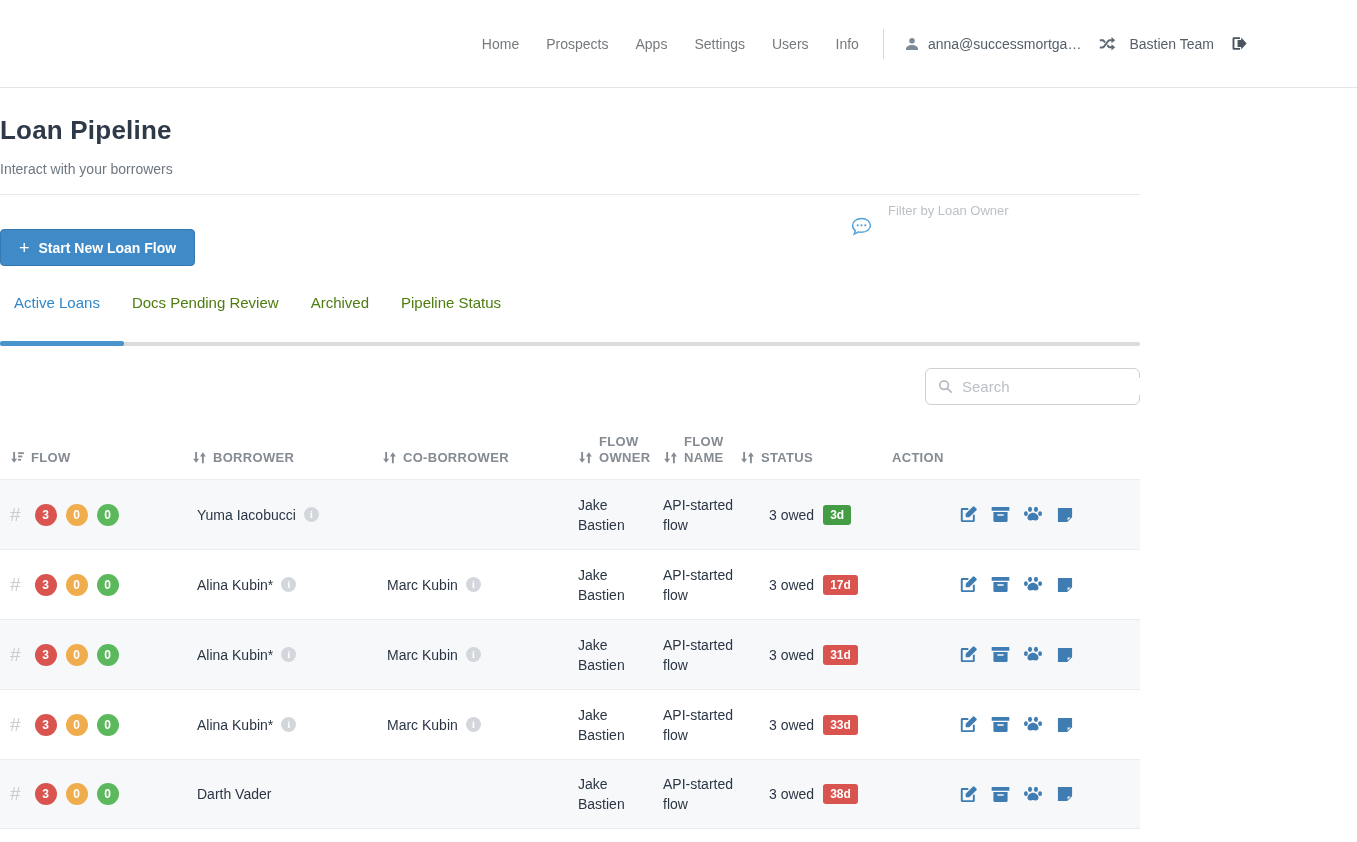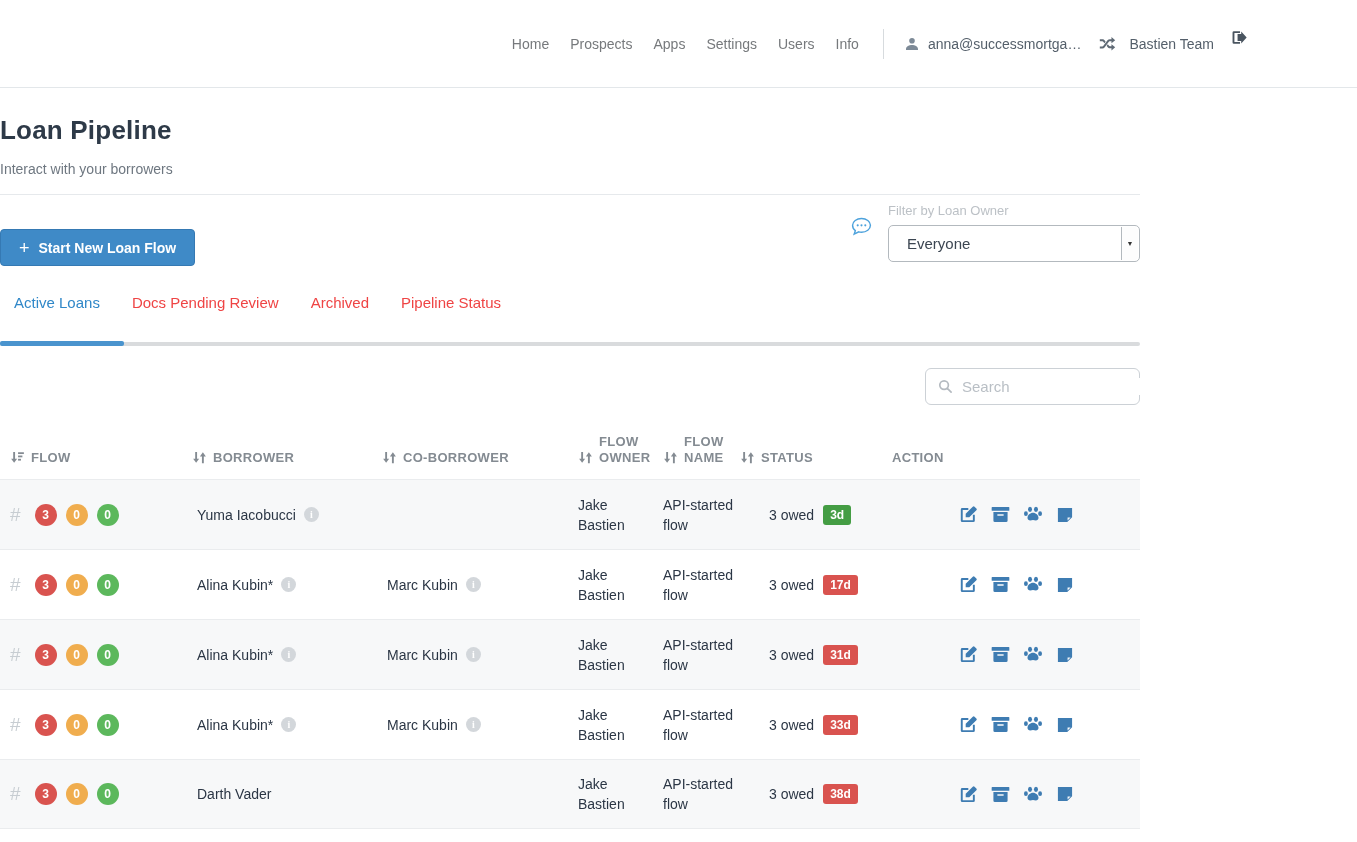--- a/index.html
+++ b/index.html
@@ -3,23 +3,23 @@
 <meta charset="utf-8">
 <style>
   * { margin:0; padding:0; box-sizing:border-box; }
   html,body { width:1357px; height:842px; background:#fff; overflow:hidden;
     font-family:"Liberation Sans","DejaVu Sans",sans-serif; color:#2b3645; }
 
   
   .navbar { height:88px; display:flex; align-items:center; padding:0 110px 0 108px;
     border-bottom:1px solid #e3e7ea; background:#fff; }
   .logo { font-size:44px; font-weight:700; color:#29a8e0; letter-spacing:-2px; cursor:pointer; }
-  .nav-links { display:flex; gap:21px; margin-left:auto; }
+  .nav-links { display:flex; gap:27px; margin-left:auto; }
   .nav-link { font-size:14px; color:#76797c; cursor:pointer; }
-  .nav-right { display:flex; margin-left:22px; }
+  .nav-right { display:flex; align-items:center; margin-left:22px; }
   .nav-divider { width:1px; height:30px; background:#d7dbde; margin:0 20px 0 2px; }
   .user-block { display:flex; align-items:center; gap:8px; cursor:pointer; }
   .user-email, .team-name { font-size:14px; color:#545f6a; }
   .team-block { display:flex; align-items:center; gap:13px; margin-left:18px; cursor:pointer; }
   .logout-btn { margin-left:16px; cursor:pointer; display:flex; }
 
   
   .container { width:1140px; }
   .page-head { margin-top:27px; }
   .page-title { font-size:26px; font-weight:600; color:#2e3a48; letter-spacing:.2px; }
@@ -35,21 +35,21 @@
   .select-box { position:relative; height:37px; background:#fff; border:1px solid #b3b9be; border-radius:5px;
     display:flex; align-items:center; padding-left:18px; cursor:pointer; }
   .select-value { font-size:15px; color:#3c4652; }
   .select-arrow { position:absolute; top:1px; right:1px; bottom:1px; width:17px; border-left:1px solid #b3b9be;
     border-radius:0 4px 4px 0; display:flex; align-items:center; justify-content:center; background:#fdfdfd; }
   .select-arrow span { font-size:7px; color:#333; }
   .chat-icon { position:absolute; top:22px; right:268px; cursor:pointer; display:flex; }
 
   
   .tabs { display:flex; gap:32px; padding-left:14px; margin-top:-5px; }
-  .tab { font-size:15px; color:#ef4444; cursor:pointer; padding-bottom:4px; }
+  .tab { font-size:15px; color:#4d7c0f; cursor:pointer; padding-bottom:4px; }
   .tab.active { color:#2f87c8; }
   .tabs-bar { position:relative; height:5px; margin-top:26px; }
   .tabs-bar-gray { position:absolute; left:0; right:0; bottom:0; height:4px; background:#d9dbdd; border-radius:2px; }
   .tabs-bar-blue { position:absolute; left:0; bottom:0; width:124px; height:5px; background:#4a94ce; border-radius:2px; }
 
   
   .search-row { display:flex; justify-content:flex-end; margin-top:22px; }
   .search-box { width:215px; height:37px; border:1px solid #ccd1d6; border-radius:6px; display:flex;
     align-items:center; padding:0 12px; gap:9px; background:#fff; }
   .search-box input { border:none; outline:none; flex:1; font-size:15px; color:#3c4652;
@@ -148,26 +148,20 @@
     <span class="chat-icon">
       <svg width="21" height="19" viewBox="0 0 22 20">
         <path d="M11 1.6c5.2 0 9.4 3.2 9.4 7.2s-4.2 7.2-9.4 7.2c-1 0-2-.1-2.9-.4L3.3 18l1.2-3.6C2.6 13.1 1.6 11.1 1.6 8.8c0-4 4.2-7.2 9.4-7.2z" fill="none" stroke="#4da2dc" stroke-width="1.5"></path>
         <circle cx="7" cy="8.8" r="1.1" fill="#4da2dc"></circle>
           <circle cx="11" cy="8.8" r="1.1" fill="#4da2dc"></circle>
           <circle cx="15" cy="8.8" r="1.1" fill="#4da2dc"></circle>
       </svg>
     </span>
     <div class="filter-block">
       <div class="filter-label">Filter by Loan Owner</div>
-      <div class="select-box">
-        <span class="select-value">Everyone</span>
-        <span class="select-arrow">
-            <span>▼</span>
-          </span>
-      </div>
     </div>
   </div>
 
   <div class="tabs">
     <span class="tab active">Active Loans</span>
     <span class="tab">Docs Pending Review</span>
     <span class="tab">Archived</span>
     <span class="tab">Pipeline Status</span>
   </div>
   <div class="tabs-bar">

